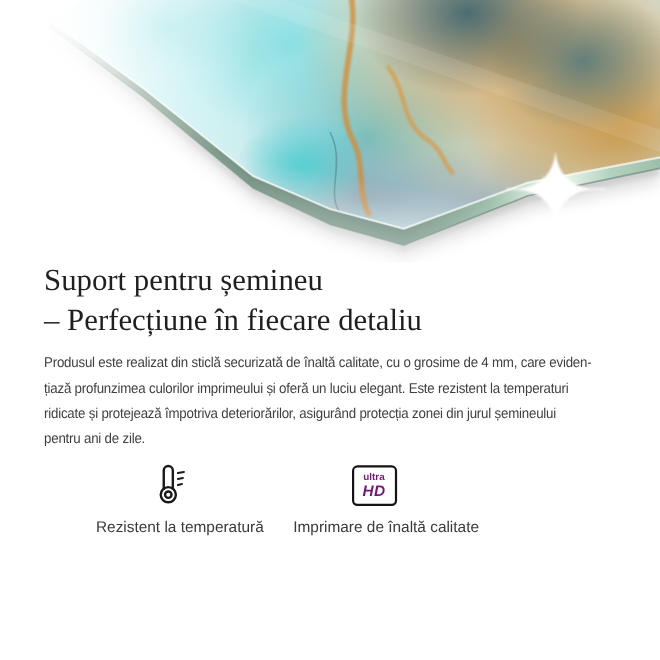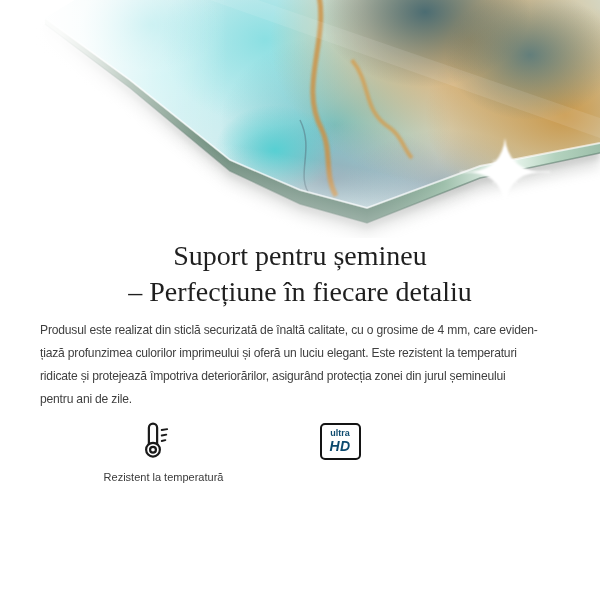--- a/index.html
+++ b/index.html
@@ -7,38 +7,38 @@
     width:600px;height:600px;overflow:hidden;background:#ffffff;
     font-family:"Liberation Sans",sans-serif;
     -webkit-font-smoothing:antialiased;
   }
   .page{width:600px;height:600px;position:relative;}
   .hero{width:600px;height:238px;position:relative;}
   .hero svg{display:block;}
   .content{padding:0 40px;}
   .title{
     font-family:"Liberation Serif","DejaVu Serif",serif;
-    font-weight:400;font-size:28px;line-height:36px;color:#1f1f1f;margin:0;text-align:center;
+    font-weight:400;font-size:28px;line-height:36px;color:#1f1f1f;margin:0;
   }
   .desc{
     margin-top:8px;font-size:13px;line-height:23px;color:#3f3f3f;
     letter-spacing:-0.2px;transform:scaleX(0.93);transform-origin:left top;
   }
   .desc div{white-space:nowrap;}
   .features{
     display:grid;grid-template-columns:185px 190px 185px;
     margin:8px 20px 0;row-gap:14px;justify-items:center;
   }
   .feature{display:flex;flex-direction:column;align-items:center;}
   .ficon{height:46px;display:flex;align-items:center;justify-content:center;}
-  .flabel{margin-top:7px;font-size:11px;color:#3a3a3a;white-space:nowrap;margin-left:22px;}
+  .flabel{margin-top:7px;font-size:14px;color:#3a3a3a;white-space:nowrap;margin-left:22px;}
   .hd-box{
     width:37px;height:33px;border:2.5px solid #141414;border-radius:5px;
     display:flex;flex-direction:column;align-items:center;justify-content:center;
-    color:#0c4a6e;background:#fff;text-align:right;
+    color:#701a75;background:#fff;text-align:right;
   }
   .hd-top{font-size:9px;font-weight:700;line-height:1.05;}
   .hd-bottom{font-size:14px;font-weight:700;line-height:1;letter-spacing:.3px;font-style:italic;}
   .icon-svg{stroke:#1a1a1a;fill:none;stroke-width:2.4;stroke-linecap:round;stroke-linejoin:round;}
 </style>
 </head>
 <body>
 
 <div class="page">
 
@@ -209,20 +209,21 @@
         <div class="flabel">Rezistent la temperatură</div>
       </div>
 
       <div class="feature">
         <div class="ficon">
           <div class="hd-box">
             <span class="hd-top">ultra</span>
             <span class="hd-bottom">HD</span>
           </div>
         </div>
+        <div class="flabel">Imprimare de înaltă calitate</div>
       </div>
 
 
 
 
 
     </div>
   </div>
 </div>
 

